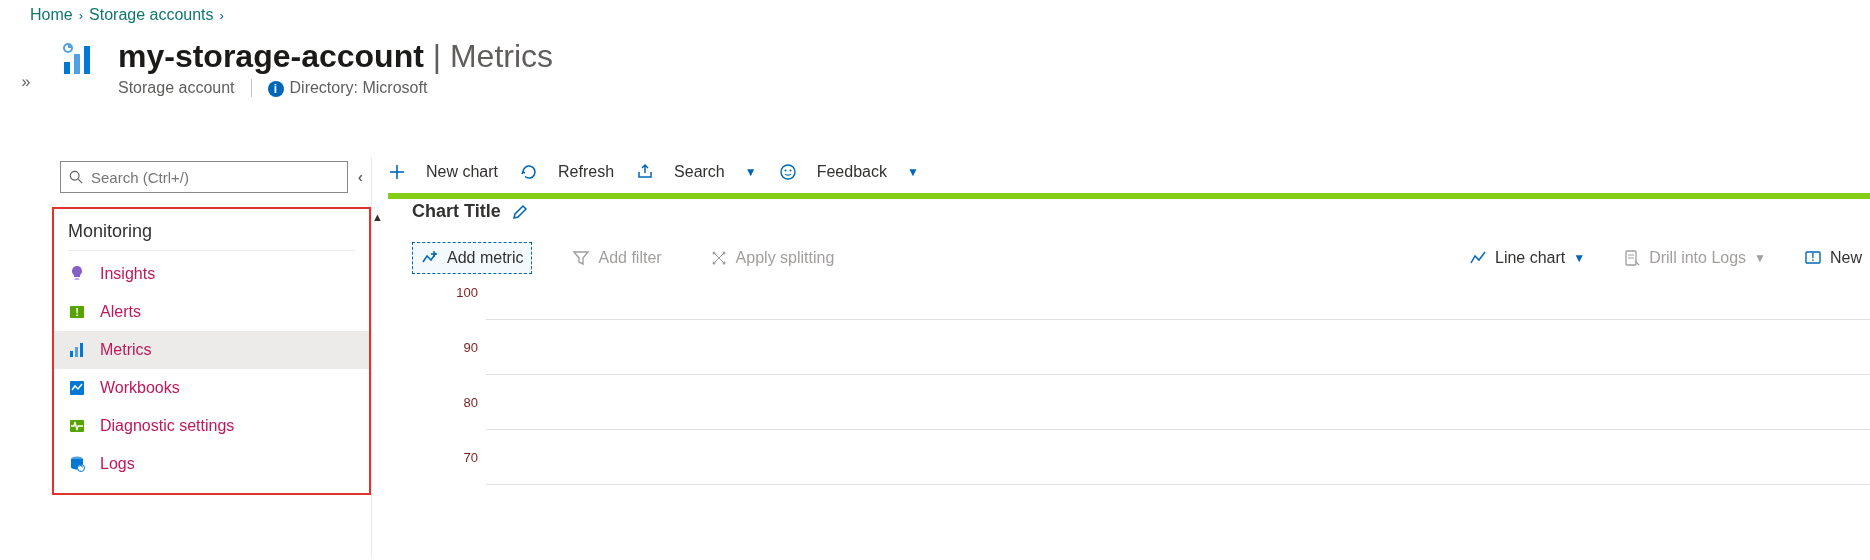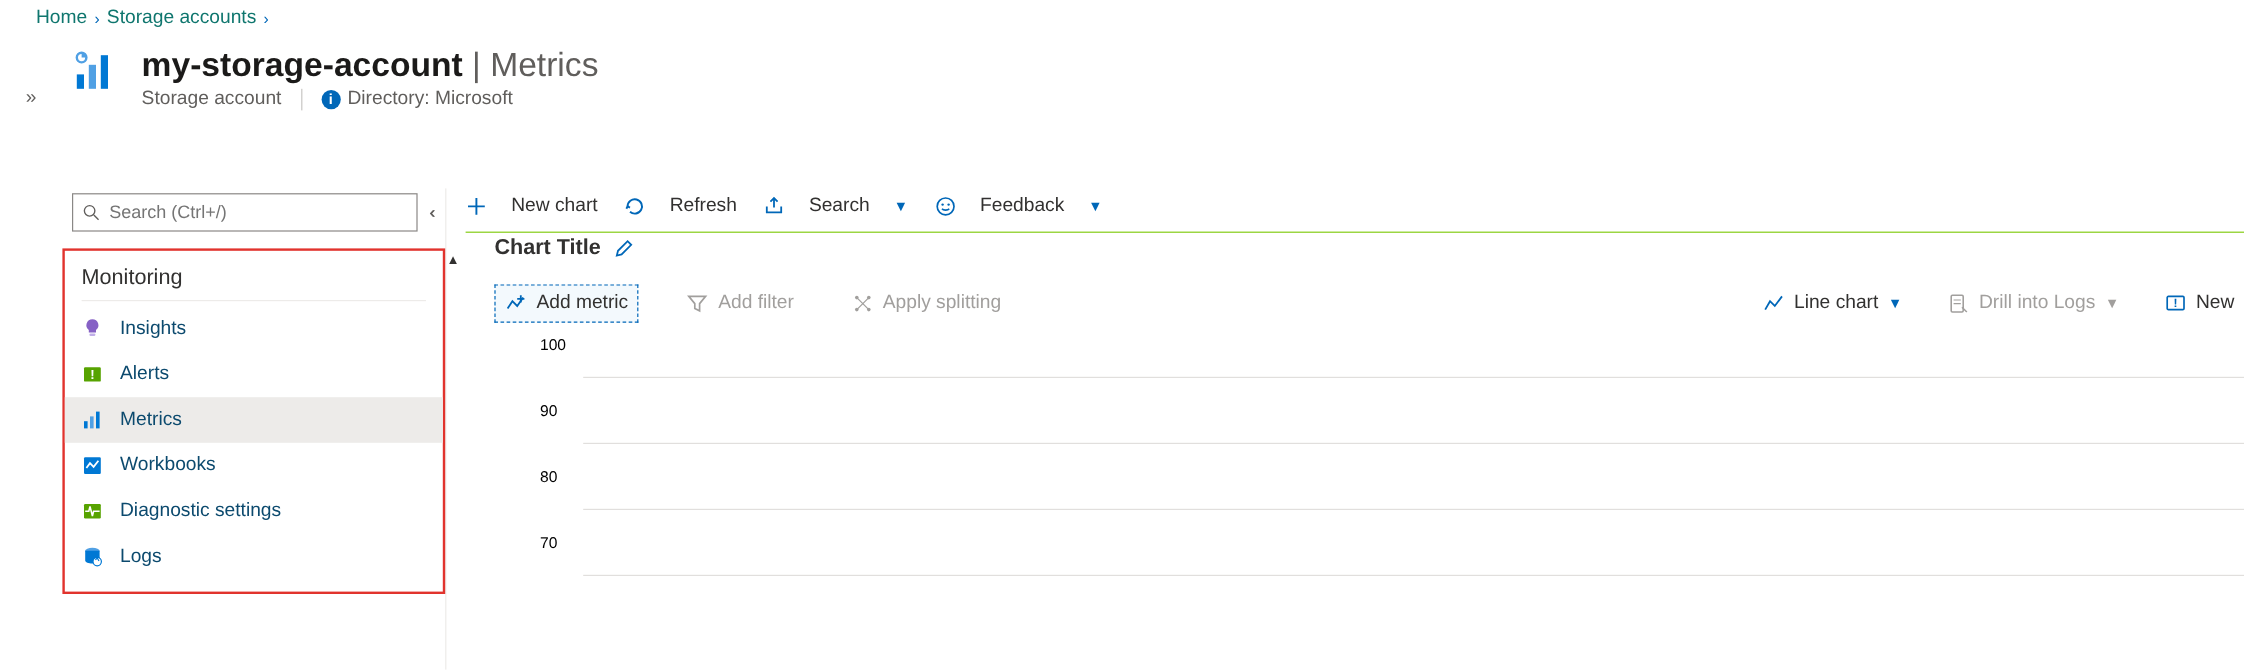--- a/index.html
+++ b/index.html
@@ -12,65 +12,65 @@
 
   
   .page { display: grid; grid-template-columns: 52px 320px 1fr; height: calc(100% - 30px); }
 
   .rail { padding-top: 45px; text-align: center; }
   .rail-toggle { font-size: 16px; color: #605e5c; cursor: pointer; }
 
   
   .header { grid-column: 2 / 4; padding: 10px 8px 14px 8px; display: flex; align-items: flex-start; gap: 18px; }
   .header-icon { width: 40px; height: 40px; flex: 0 0 40px; }
-  .header-title-line { font-size: 28px; font-weight: 400; color: #605e5c; }
+  .header-title-line { font-size: 32px; font-weight: 400; color: #605e5c; }
   .header-title-line .primary { font-weight: 600; color: #1b1a19; }
   .header-sub { display: flex; align-items: flex-start; gap: 16px; margin-top: 4px; font-size: 16px; color: #605e5c; }
   .sub-divider { width: 1px; height: 18px; background: #c8c6c4; }
   .info-icon { display: inline-flex; width: 16px; height: 16px; border-radius: 50%; background: #0067b8; color: #fff; align-items: center; justify-content: center; font-size: 12px; font-weight: bold; margin-right: 6px; }
 
   
   .sidecol { border-right: 1px solid #edebe9; position: relative; padding-top: 4px; }
   .search-row { padding: 0 8px 10px 8px; display: flex; align-items: center; gap: 6px; }
   .search-box { flex: 1; display: flex; align-items: center; border: 1px solid #8a8886; height: 32px; padding: 0 8px; gap: 8px; }
   .search-box input { border: none; outline: none; font-size: 15px; width: 100%; color: #1d4ed8; }
   .chevrons { font-size: 14px; color: #605e5c; cursor: pointer; padding: 0 4px; letter-spacing: -4px; }
 
   .highlight-box { margin: 4px 0 0 0; border: 2px solid #e1332d; padding-bottom: 10px; position: relative; }
   .scroll-arrow { position: absolute; right: -14px; top: 2px; font-size: 11px; color: #323130; }
 
   .section-title { font-size: 18px; padding: 12px 14px 8px 14px; color: #323130; }
   .section-rule { border: none; border-top: 1px solid #edebe9; margin: 0 14px 4px 14px; }
 
-  .nav-item { display: flex; align-items: center; gap: 14px; padding: 10px 14px; font-size: 16px; cursor: pointer; color: #0c4a6e; }
+  .nav-item { display: flex; align-items: center; gap: 14px; padding: 10px 14px; font-size: 16px; cursor: pointer; color: #be185d; }
   .nav-item.active { background: #edebe9; }
   .nav-icon { width: 18px; height: 18px; flex: 0 0 18px; display: flex; align-items: center; justify-content: center; }
 
   
   .main { padding: 4px 0 0 16px; }
   .toolbar { display: flex; align-items: center; gap: 22px; font-size: 16px; color: #323130; padding: 2px 0 12px 0; }
   .tb-btn { display: inline-flex; align-items: center; gap: 20px; cursor: pointer; }
   .tb-btn .chev { color: #0067b8; font-size: 12px; }
   .tb-icon { width: 18px; height: 18px; display: flex; align-items: center; justify-content: center; }
 
-  .chart-wrap { border-top: 1px solid #84cc16; padding: 2px 0 0 24px; }
+  .chart-wrap { border-top: 6px solid #84cc16; padding: 2px 0 0 24px; }
   .chart-title-row { display: flex; align-items: center; gap: 10px; font-size: 18px; font-weight: 600; padding-bottom: 16px; }
   .edit-icon { color: #0067b8; cursor: pointer; }
 
   .chart-toolbar { display: flex; align-items: center; padding: 4px 0 4px 0; }
   .ct-left { display: flex; align-items: center; gap: 32px; }
   .ct-right { display: flex; align-items: center; gap: 22px; margin-left: auto; padding-right: 0; }
   .ct-btn { display: inline-flex; align-items: center; gap: 8px; font-size: 16px; color: #323130; cursor: pointer; padding: 6px 8px; }
   .ct-btn.disabled { color: #a19f9d; cursor: default; }
   .ct-btn.selected { border: 1px dashed #0067b8; background: #f3f9fd; color: #323130; }
   .ct-icon { width: 18px; height: 18px; display: flex; align-items: center; justify-content: center; }
 
   .plot { margin-top: 14px; padding-left: 38px; }
   .grid-row { display: flex; align-items: center; height: 55px; }
-  .tick { width: 36px; text-align: left; font-size: 13px; color: #000000; padding-right: 8px; margin-top:-55px; }
+  .tick { width: 36px; text-align: right; font-size: 13px; color: #7f1d1d; padding-right: 8px; margin-top:-55px; }
   .grid-line { flex: 1; border-top: 1px solid #e1dfdd; }
 
   svg { display: block; }
 </style>
 </head>
 <body>
 
 <div class="breadcrumb">
   <a>Home</a>
   <span class="breadcrumb-sep">›</span>

